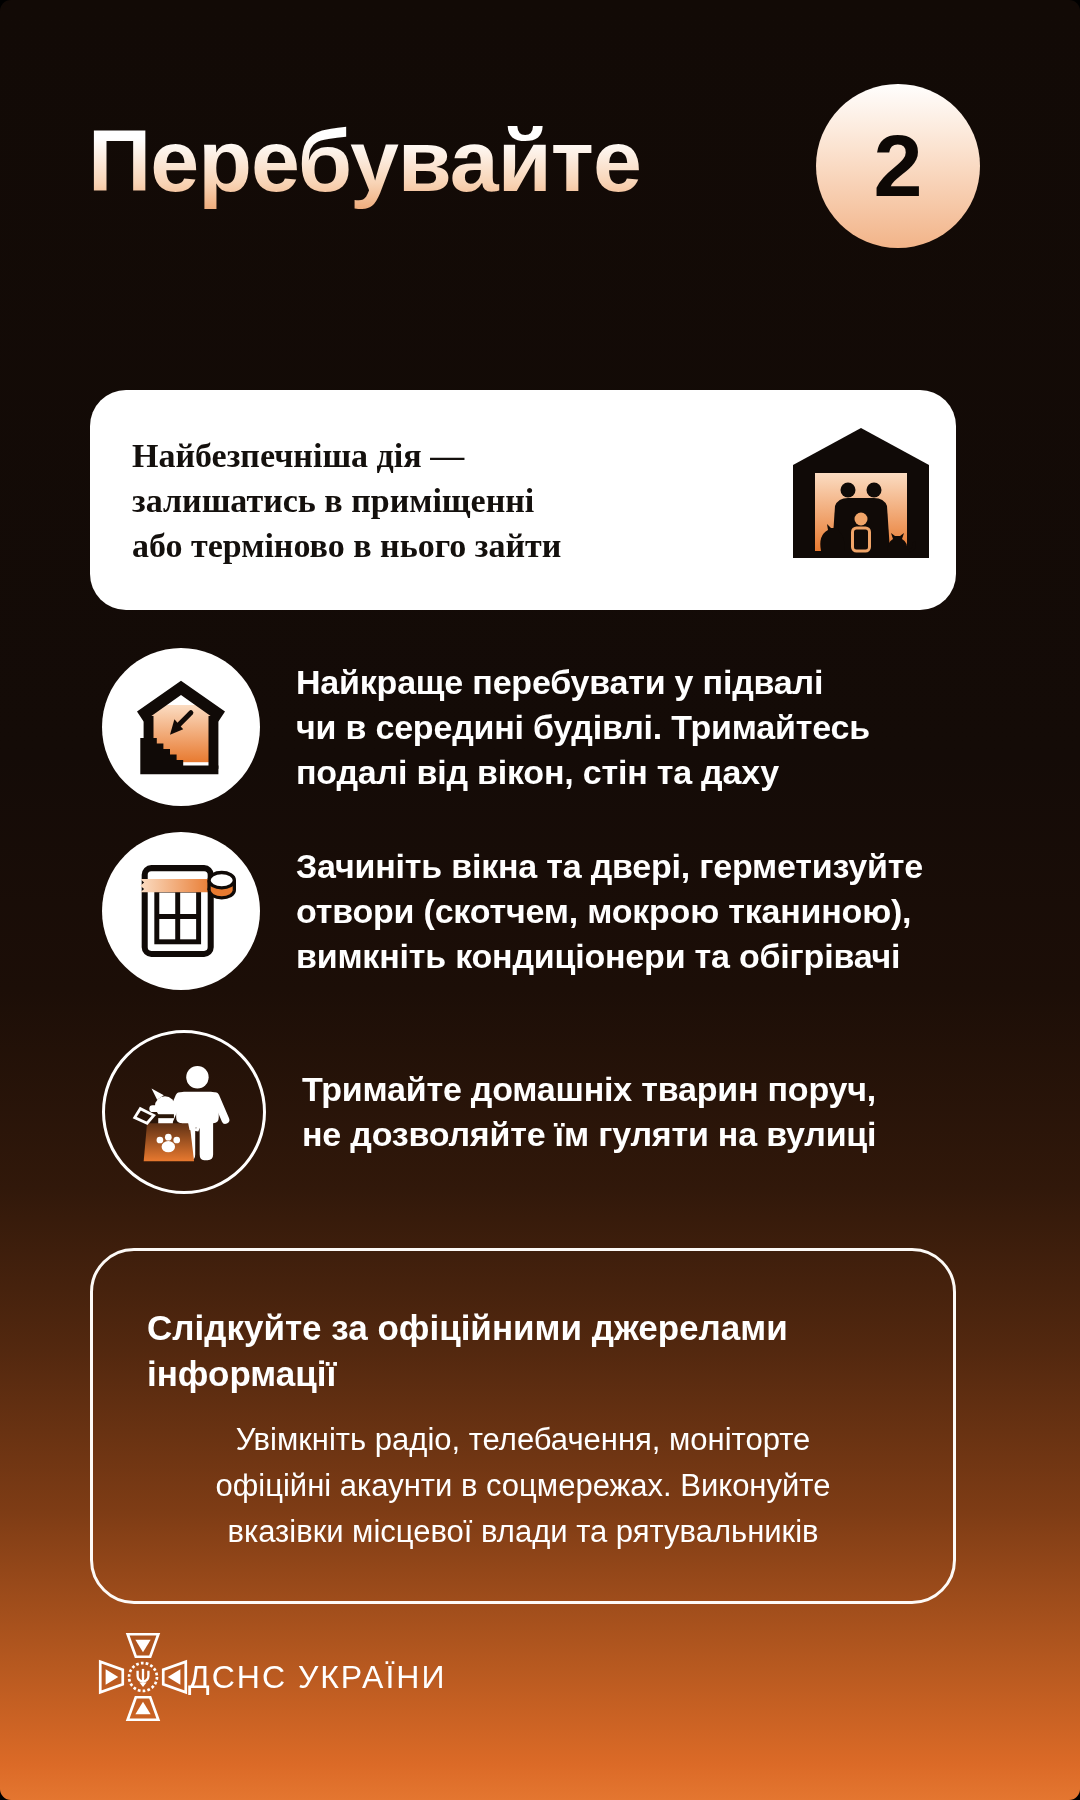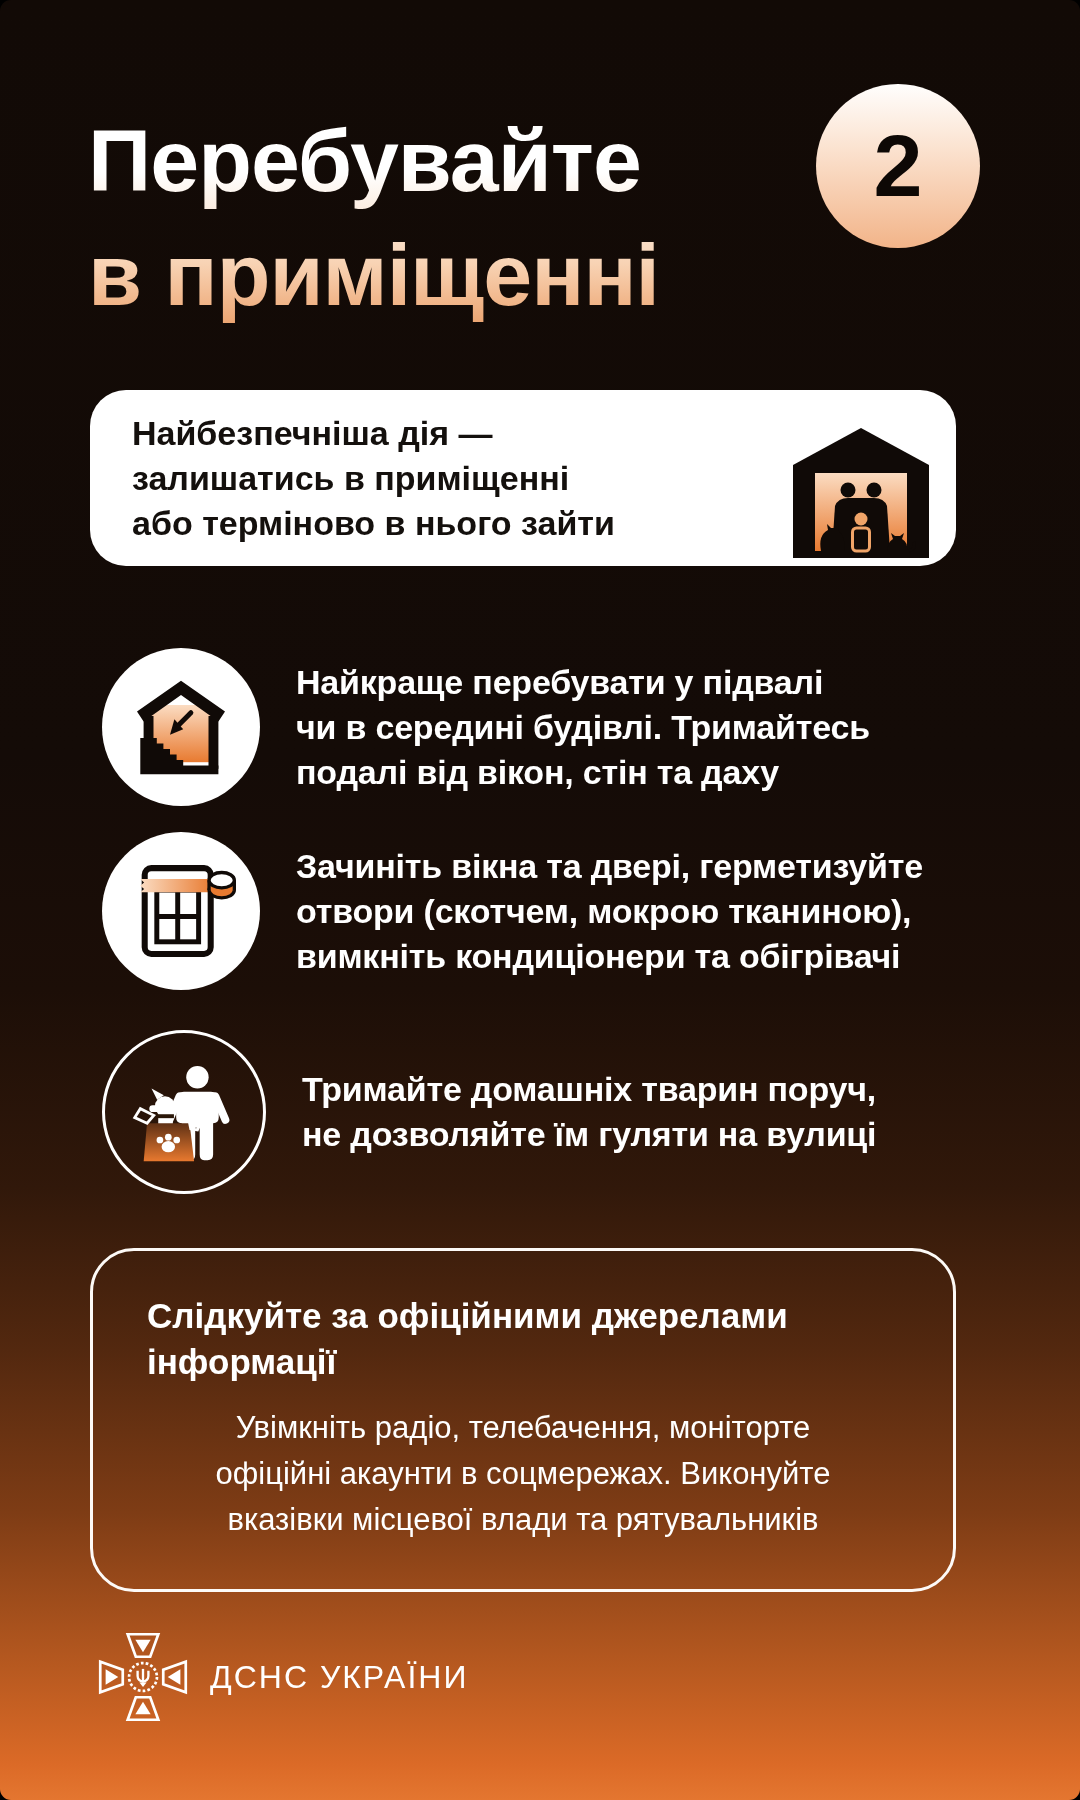--- a/index.html
+++ b/index.html
@@ -22,22 +22,22 @@
     color:transparent;
   }
   .badge{
     position:absolute;left:816px;top:84px;width:164px;height:164px;
     border-radius:50%;
     background:linear-gradient(180deg,#fffefd 0%,#fbe2cf 40%,#f2b489 100%);
     display:flex;align-items:center;justify-content:center;
     color:#0d0805;font-size:88px;font-weight:bold;
   }
   .highlight-card{
-    position:absolute;left:90px;top:390px;width:866px;height:176px;
-    background:#ffffff;border-radius:36px;
+    position:absolute;left:90px;top:390px;width:866px;height:220px;
+    background:#ffffff;border-radius:36px;font-family:Liberation Serif, serif;
   }
   .highlight-card .card-text{
     position:absolute;left:42px;top:0;height:100%;
     display:flex;align-items:center;
     font-size:34px;line-height:45px;font-weight:bold;color:#14100d;
   }
   .house-icon{position:absolute;left:698px;top:33px;}
   .ml{white-space:pre-line;}
   .tip{
     position:absolute;left:102px;display:flex;align-items:center;gap:36px;width:880px;
@@ -51,36 +51,35 @@
   }
   .tip-text{
     font-size:34px;line-height:45px;font-weight:bold;color:#ffffff;letter-spacing:-0.2px;
   }
   .tip1{top:648px;height:158px;}
   .tip2{top:832px;height:158px;}
   .tip3{top:1030px;height:164px;}
   .info-card{
     position:absolute;left:90px;top:1248px;width:866px;box-sizing:border-box;
     border:3px solid #fdfaf7;border-radius:44px;
-    padding:42px 54px 46px 54px;color:#ffffff;
+    padding:54px 54px 46px 54px;color:#ffffff;
   }
   .info-heading{font-size:35px;line-height:46px;font-weight:bold;}
   .info-body{font-size:31px;line-height:46px;font-weight:normal;margin-top:20px;text-align:center;}
-  .footer{position:absolute;left:98px;top:1632px;display:flex;align-items:center;gap:22px;}
+  .footer{position:absolute;left:98px;top:1632px;display:flex;align-items:center;}
   .footer-org{color:#ffffff;font-size:32px;letter-spacing:2px;font-weight:normal;}
   svg{display:block;}
 </style>
 </head>
 <body>
 
 <div class="poster">
 
   <div class="title">
     <div>Перебувайте</div>
-    <div>в приміщенні</div>
   </div>
 
   <div class="badge">
     <span>2</span>
   </div>
 
   <div class="highlight-card">
     <div class="card-text ml">Найбезпечніша дія —
 залишатись в приміщенні
 або терміново в нього зайти</div>

